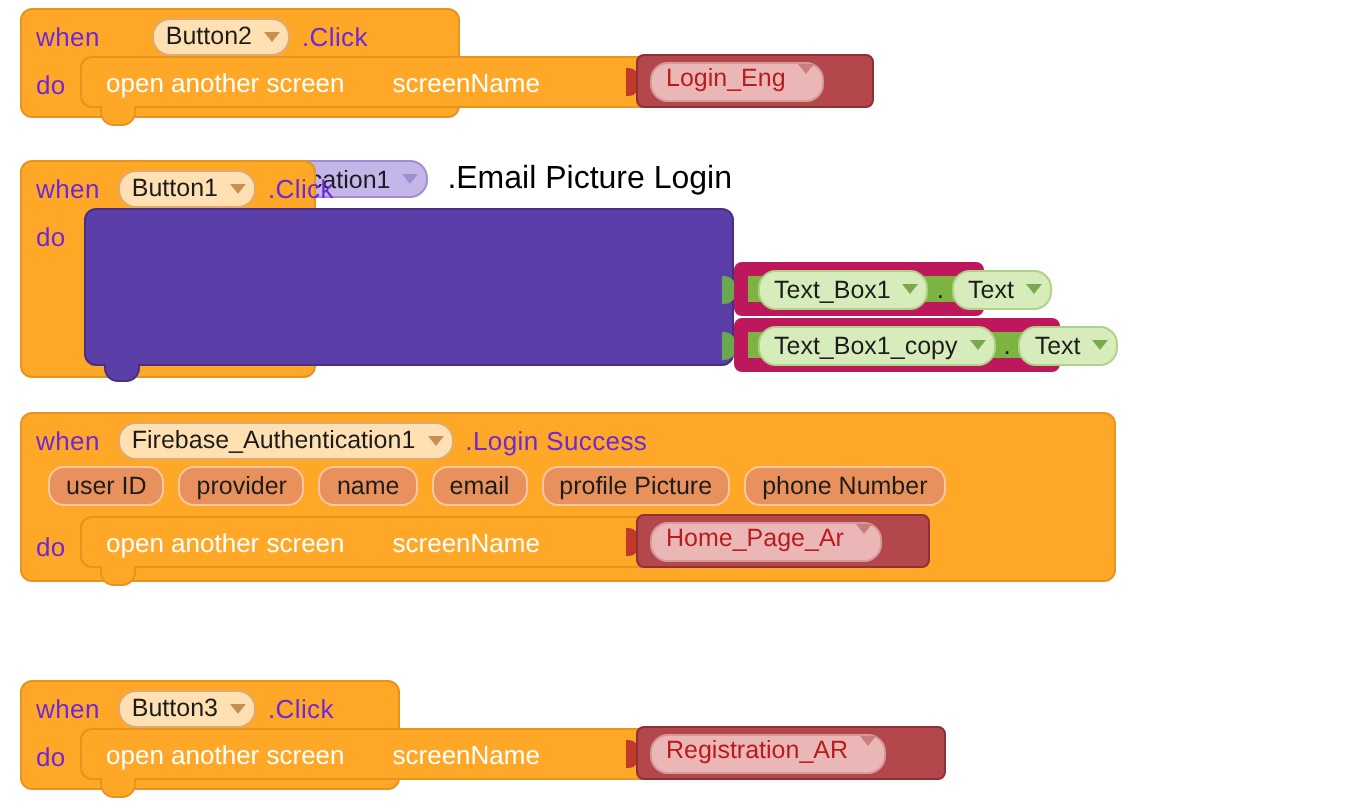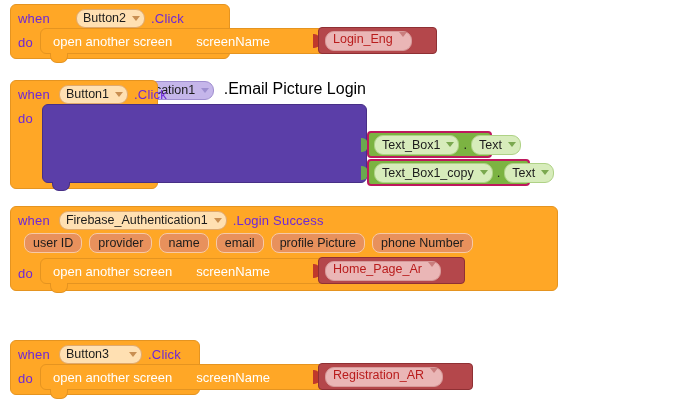--- a/index.html
+++ b/index.html
@@ -154,21 +154,21 @@
     border:1px solid #472f86;
     border-top:none;
     border-radius:0 0 7px 7px;
   }
   .arglbl{color:#ffffff;font-size:13px;}
 
   
   .greenblk{
     position:absolute;
     background:#7cb342;
-    border:2px solid #be185d;
+    border:7px solid #be185d;
     border-radius:4px;
     box-sizing:border-box;
     display:flex;align-items:center;
     padding-left:5px;
     white-space:nowrap;
   }
   .gfield{
     display:inline-flex;align-items:center;
     background:#d7ecbb;
     border:1px solid #afd286;
@@ -320,21 +320,21 @@
       </span>
     </div>
   </div>
 
   <div class="grp" style="left:10px;top:340px;width:460px;height:56px;">
 
     <div class="when" style="left:0px;top:0px;width:190px;height:55px;"></div>
 
     <div class="when-row" style="left:8px;top:3px;">
       <span class="kw">when</span>
-      <span class="pill" style="margin-left:9px;gap:14px;">
+      <span class="pill" style="margin-left:9px;">
         <span class="cap">Button3</span>
         <span class="caret"></span>
       </span>
       <span class="kw" style="margin-left:6px;">.Click</span>
     </div>
 
     <div class="when-row" style="left:8px;top:27px;">
       <span class="kw">do</span>
     </div>
 

